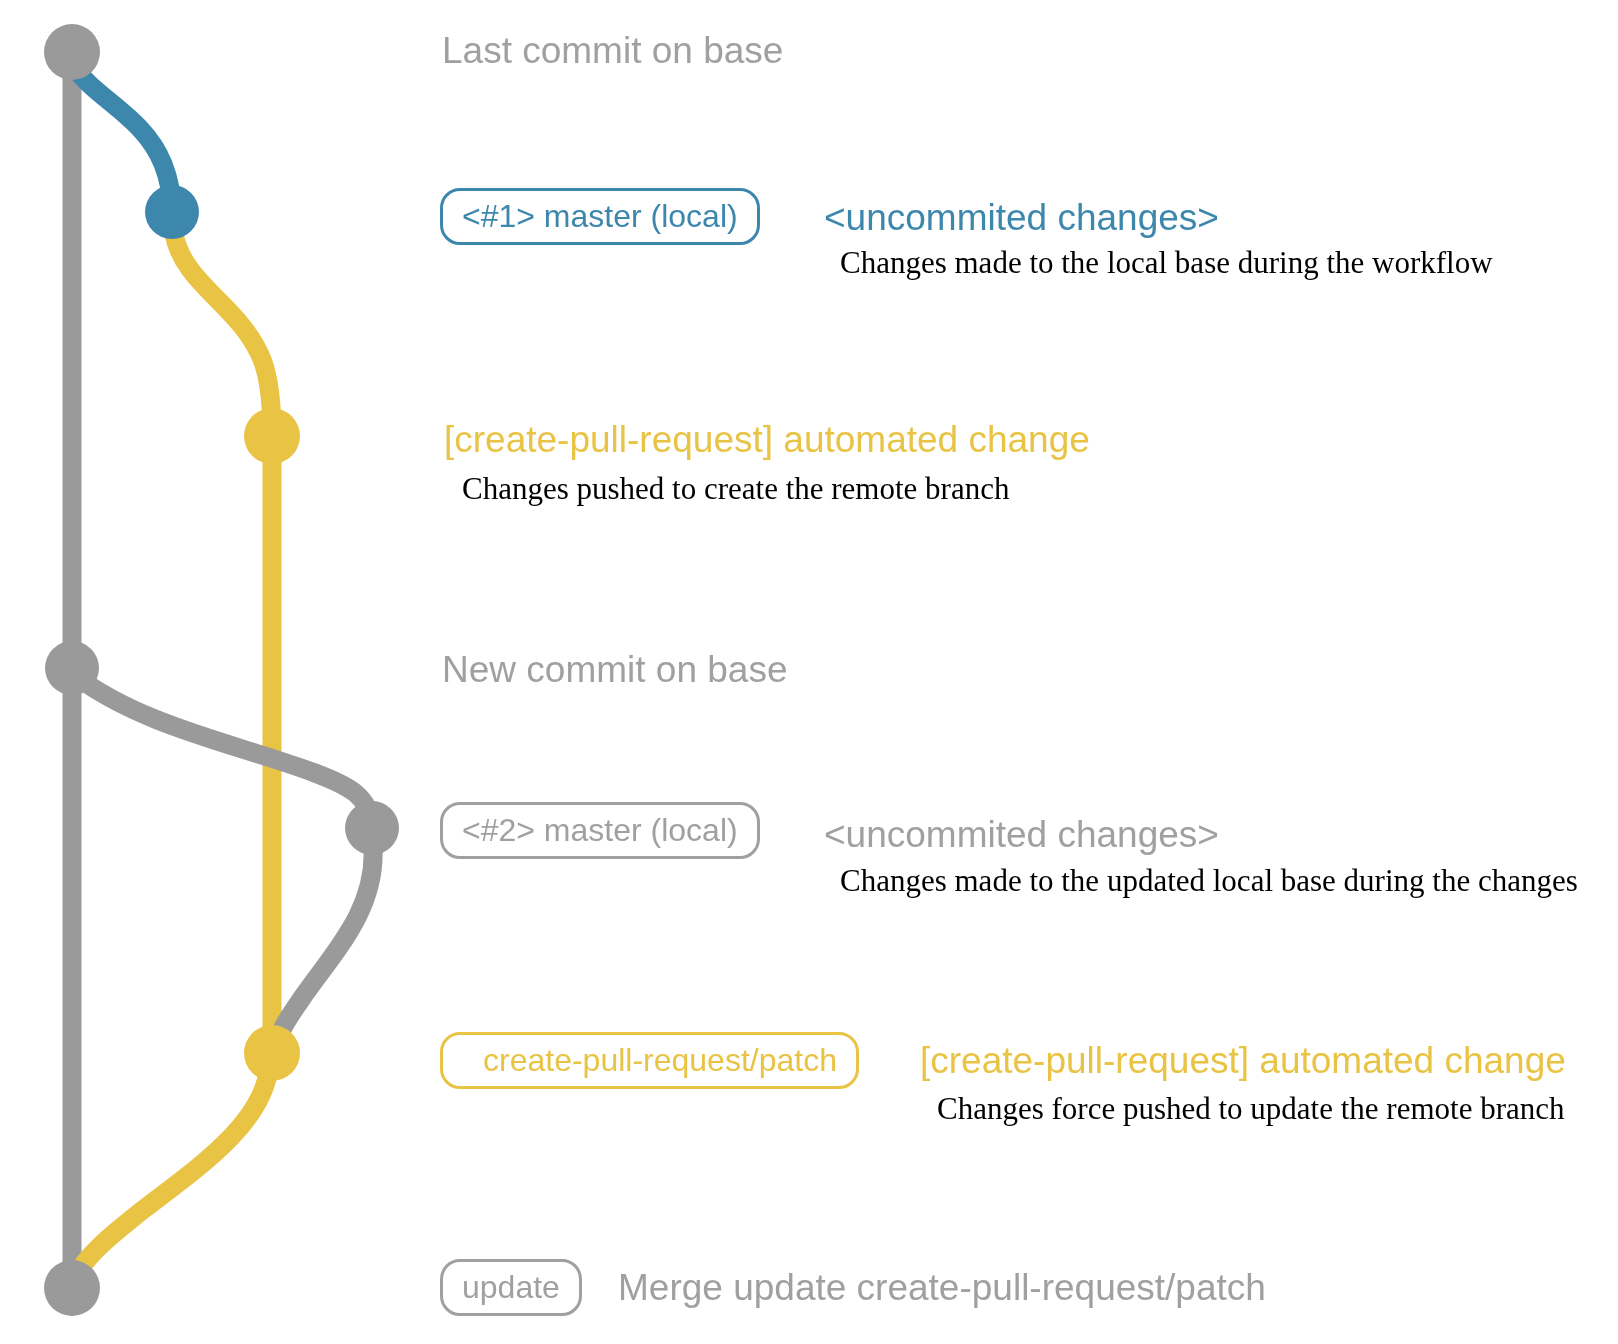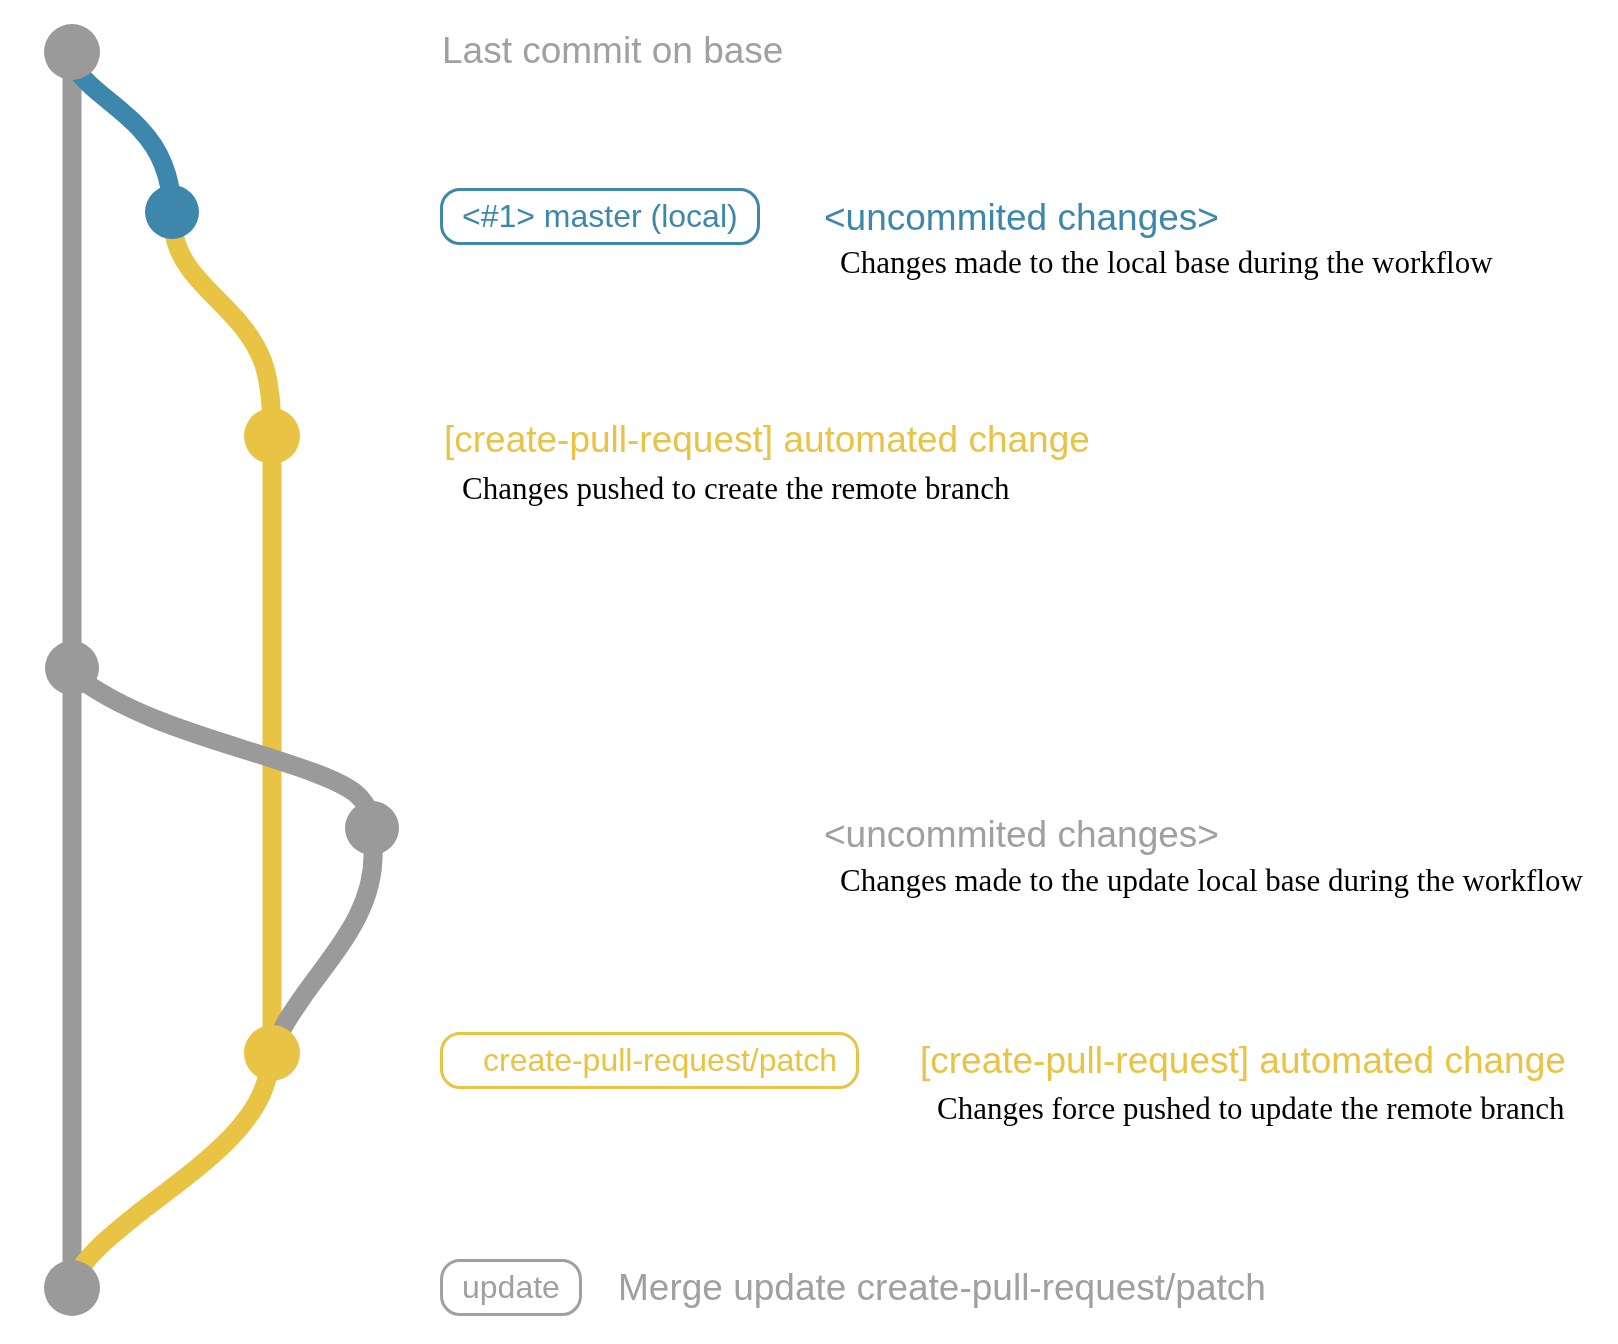--- a/index.html
+++ b/index.html
@@ -77,23 +77,25 @@
 
   <div class="heading gray" style="left:410px; top:30px">Last commit on base</div>
 
   <div class="badge blue" style="left:408px; top:188px">&lt;#1&gt; master (local)</div>
   <div class="heading blue" style="left:792px; top:197px">&lt;uncommited changes&gt;</div>
   <div class="note" style="left:808px; top:245px">Changes made to the local base during the workflow</div>
 
   <div class="heading yellow" style="left:412px; top:419px">[create-pull-request] automated change</div>
   <div class="note" style="left:430px; top:471px">Changes pushed to create the remote branch</div>
 
+  <div class="heading gray" style="left:410px; top:649px">New commit on base</div>
 
+  <div class="badge gray" style="left:408px; top:802px">&lt;#2&gt; master (local)</div>
   <div class="heading gray" style="left:792px; top:814px">&lt;uncommited changes&gt;</div>
-  <div class="note" style="left:808px; top:863px">Changes made to the update local base during the workflow</div>
+  <div class="note" style="left:808px; top:863px">Changes made to the updated local base during the changes</div>
 
   <div class="badge yellow" style="left:408px; top:1032px">create-pull-request/patch</div>
   <div class="heading yellow" style="left:888px; top:1040px">[create-pull-request] automated change</div>
   <div class="note" style="left:905px; top:1091px">Changes force pushed to update the remote branch</div>
 
   <div class="badge gray" style="left:408px; top:1259px">update</div>
   <div class="heading gray" style="left:586px; top:1267px">Merge update create-pull-request/patch</div>
 
 </div>
 

